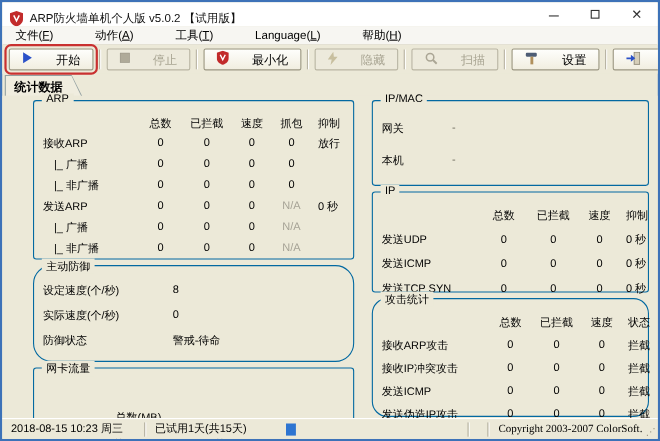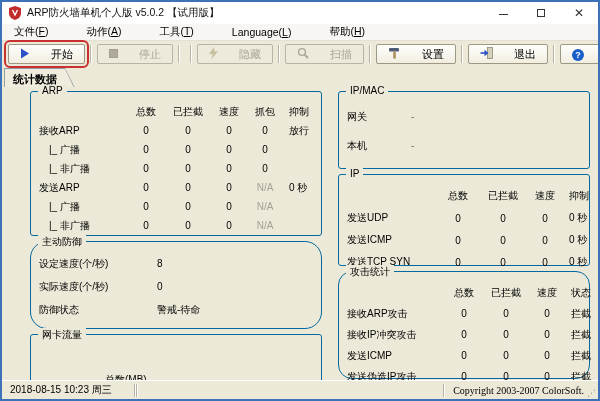--- a/index.html
+++ b/index.html
@@ -10,21 +10,21 @@
     width:600px; height:401px;
     border:2px solid #3D72B8;
     background:#ECE9D8;
     display:flex; flex-direction:column;
     overflow:hidden;
   }
 
   
   .titlebar {
     height:22px; background:#ffffff;
-    display:flex; align-items:center;
+    display:flex; align-items:flex-end;
     padding-left:7px; flex:0 0 auto;
   }
   .titlebar .app-icon { display:flex; margin-right:6px; }
   .title-text { font-size:10.5px; color:#111; }
   .win-controls { margin-left:auto; display:flex; height:100%; }
   .win-ctl {
     width:38px; height:100%; display:flex; align-items:center; justify-content:center;
     color:#333; font-size:12px; cursor:default;
   }
   .ctl-min-glyph { display:inline-block; width:9px; border-bottom:1px solid #333; margin-bottom:-3px; }
@@ -176,20 +176,27 @@
         <span class="tb-lb">开始</span>
       </button>
       <div class="tb-sep"></div>
       <button class="tb-btn disabled">
         <span class="tb-ic"><svg width="9" height="9">
             <rect width="9" height="9" fill="#AFAA99" stroke="#9A9688"></rect>
           </svg></span>
         <span class="tb-lb">停止</span>
       </button>
       <div class="tb-sep"></div>
+      <button class="tb-btn">
+        <span class="tb-ic"><svg width="11" height="13" viewBox="0 0 12 14">
+            <path d="M6 0 L12 2 V7 C12 11 9 13 6 14 C3 13 0 11 0 7 V2 Z" fill="#C22B2B"></path>
+            <path d="M3.5 4 L6 9 L8.5 4" stroke="#fff" stroke-width="1.4" fill="none"></path>
+          </svg></span>
+        <span class="tb-lb">最小化</span>
+      </button>
       <div class="tb-sep"></div>
       <button class="tb-btn disabled">
         <span class="tb-ic"><svg width="9" height="12" viewBox="0 0 9 12">
             <polygon points="5,0 0,7 3.5,7 2.5,12 9,4.5 5.5,4.5" fill="#C8BF9F"></polygon>
           </svg></span>
         <span class="tb-lb">隐藏</span>
       </button>
       <div class="tb-sep"></div>
       <button class="tb-btn disabled">
         <span class="tb-ic"><svg width="12" height="12" viewBox="0 0 12 12">
@@ -422,20 +429,24 @@
             </div>
           </div>
       </div>
 
     </div>
   </div>
 
   <div class="statusbar">
     <div class="sb-seg seg-date">2018-08-15 10:23 周三</div>
     <div class="sb-sep"></div>
+    <div class="sb-seg seg-trial">
+      <span>已试用1天(共15天)</span>
+      <span class="trial-square"></span>
+    </div>
     <div class="sb-sep"></div>
     <div class="sb-seg seg-fill"></div>
     <div class="sb-sep"></div>
     <div class="sb-seg seg-copy">Copyright 2003-2007 ColorSoft.</div>
     <span class="grip">⋰</span>
   </div>
 
 </div>
 
 </body></html>

